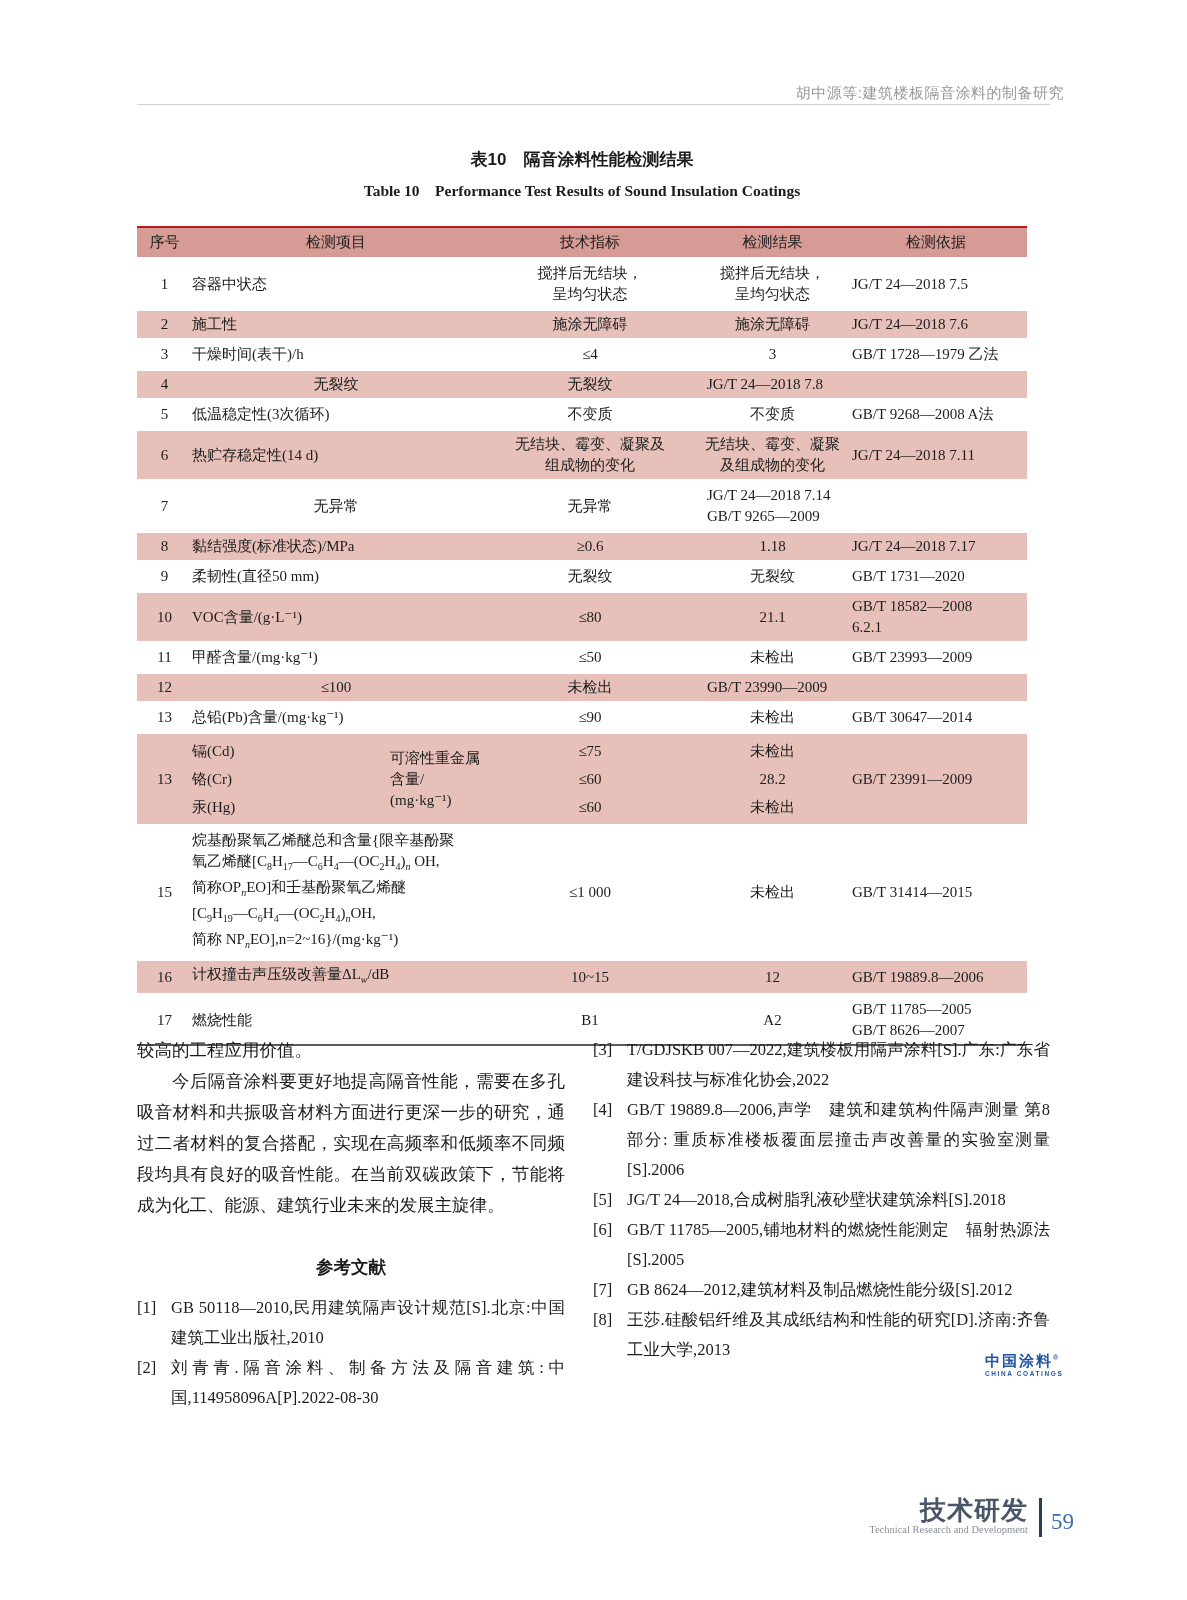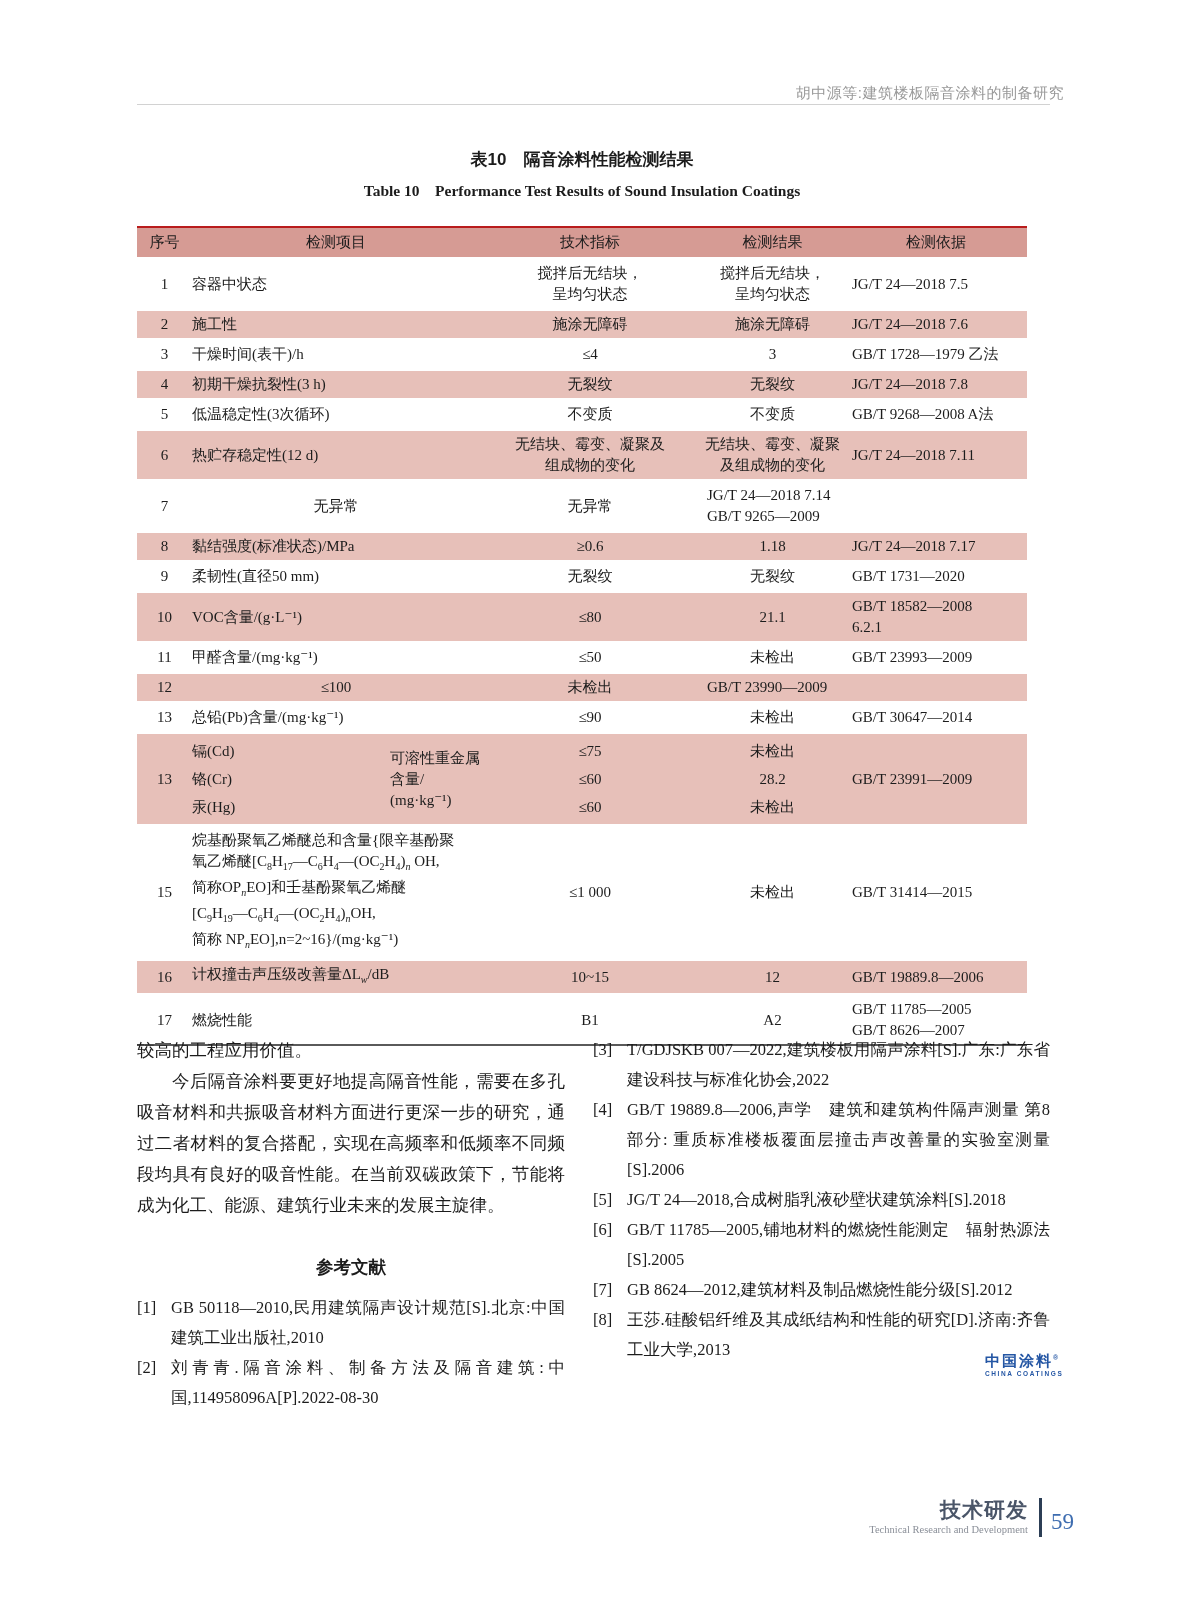--- a/index.html
+++ b/index.html
@@ -52,21 +52,21 @@
   
   .logo{position:absolute;top:1350px;left:985px;color:#2456a4;
         font-family:"Liberation Sans","DejaVu Sans",sans-serif;}
   .logo-cn{font-size:15px;font-weight:bold;letter-spacing:2px;line-height:16px;}
   .logo-reg{font-size:7px;vertical-align:super;letter-spacing:0;}
   .logo-en{font-size:6.5px;font-weight:bold;letter-spacing:1.6px;line-height:9px;}
 
   
   .footer{position:absolute;top:1498px;right:137px;display:flex;align-items:stretch;}
   .footer-titles{text-align:right;}
-  .footer-cn{font-size:21px;font-weight:bold;color:#4a5568;line-height:24px;
+  .footer-cn{font-size:26px;font-weight:bold;color:#4a5568;line-height:24px;
              font-family:"Liberation Sans","DejaVu Sans",sans-serif;letter-spacing:1px;}
   .footer-en{font-size:10.5px;color:#8a8f98;line-height:15px;}
   .footer-bar{width:3px;background:#2c3e55;margin:0 9px 0 11px;}
   .footer-page{font-size:23px;color:#3e6db0;align-self:center;padding-top:8px;}
 </style>
 </head>
 <body>
 
 <div class="page">
 
@@ -102,35 +102,34 @@
       </div>
       <div class="trow">
         <div class="tc c-no">3</div>
         <div class="tc c-item">干燥时间(表干)/h</div>
         <div class="tc c-ind">≤4</div>
         <div class="tc c-res">3</div>
         <div class="tc c-basis">GB/T 1728—1979 乙法</div>
       </div>
       <div class="trow shaded">
         <div class="tc c-no">4</div>
-        <div class="tc c-item">初期干燥抗裂性(3 h)</div>
         <div class="tc c-ind">无裂纹</div>
         <div class="tc c-res">无裂纹</div>
         <div class="tc c-basis">JG/T 24—2018 7.8</div>
       </div>
       <div class="trow">
         <div class="tc c-no">5</div>
         <div class="tc c-item">低温稳定性(3次循环)</div>
         <div class="tc c-ind">不变质</div>
         <div class="tc c-res">不变质</div>
         <div class="tc c-basis">GB/T 9268—2008 A法</div>
       </div>
       <div class="trow shaded">
         <div class="tc c-no">6</div>
-        <div class="tc c-item">热贮存稳定性(12 d)</div>
+        <div class="tc c-item">热贮存稳定性(14 d)</div>
         <div class="tc c-ind">无结块、霉变、凝聚及<br>组成物的变化</div>
         <div class="tc c-res">无结块、霉变、凝聚<br>及组成物的变化</div>
         <div class="tc c-basis">JG/T 24—2018 7.11</div>
       </div>
       <div class="trow">
         <div class="tc c-no">7</div>
         <div class="tc c-ind">无异常</div>
         <div class="tc c-res">无异常</div>
         <div class="tc c-basis">JG/T 24—2018 7.14<br>GB/T 9265—2009</div>
       </div>

